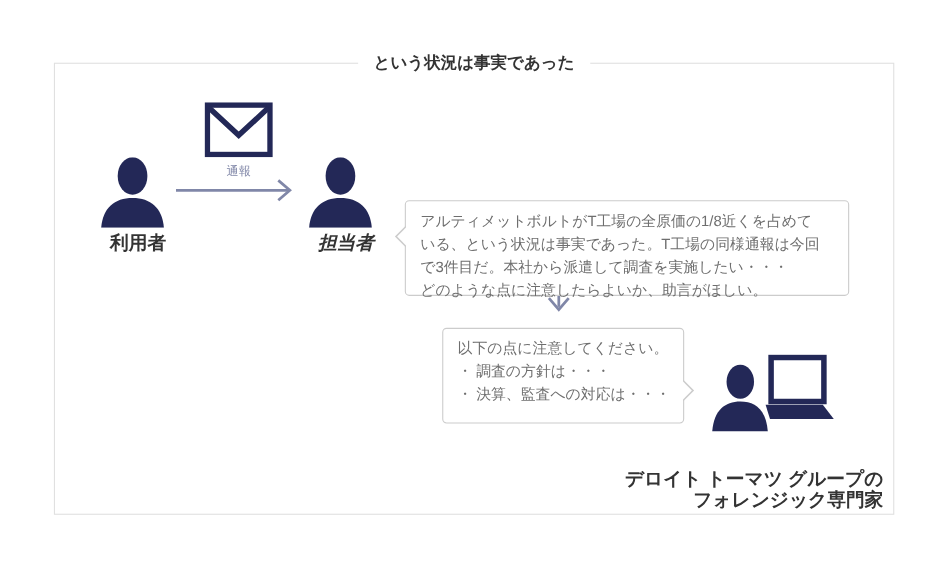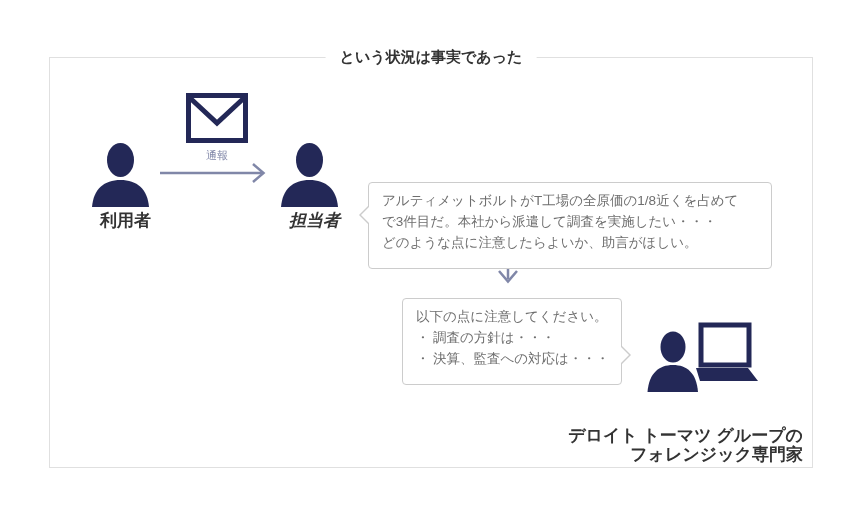--- a/index.html
+++ b/index.html
@@ -82,20 +82,21 @@
       <path class="arrow-stroke" d="M253 164 L263.5 173 L253 182"></path>
     </g>
     <g>
       <path class="arrow-stroke" d="M508 238 V279"></path>
       <path class="arrow-stroke" d="M499 271 L508 281.5 L517 271"></path>
     </g>
   </svg>
 
   <div class="bubble bubble-consult">
     <div class="bline">アルティメットボルトがT工場の全原価の1/8近くを占めて</div>
+    <div class="bline">いる、という状況は事実であった。T工場の同様通報は今回</div>
     <div class="bline">で3件目だ。本社から派遣して調査を実施したい・・・</div>
     <div class="bline">どのような点に注意したらよいか、助言がほしい。</div>
   </div>
 
   <div class="bubble bubble-advice">
     <div class="bline">以下の点に注意してください。</div>
     <div class="bline">・ 調査の方針は・・・</div>
     <div class="bline">・ 決算、監査への対応は・・・</div>
   </div>
 

